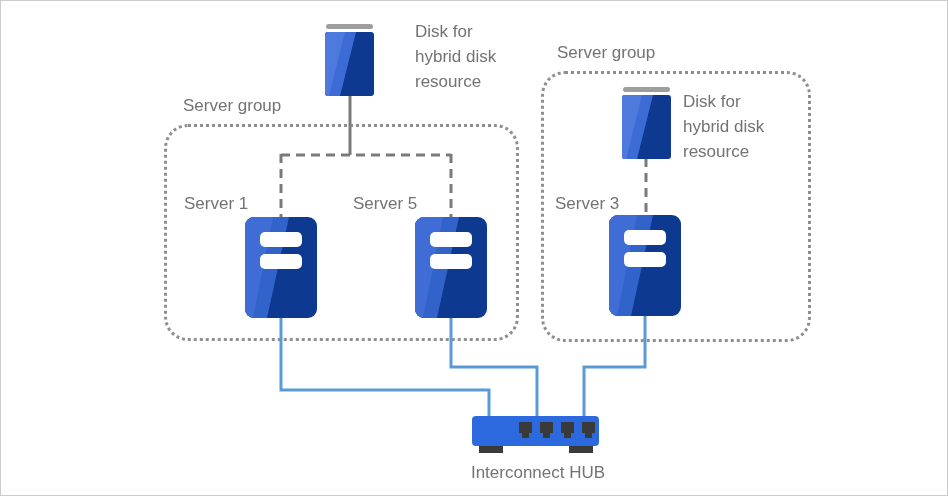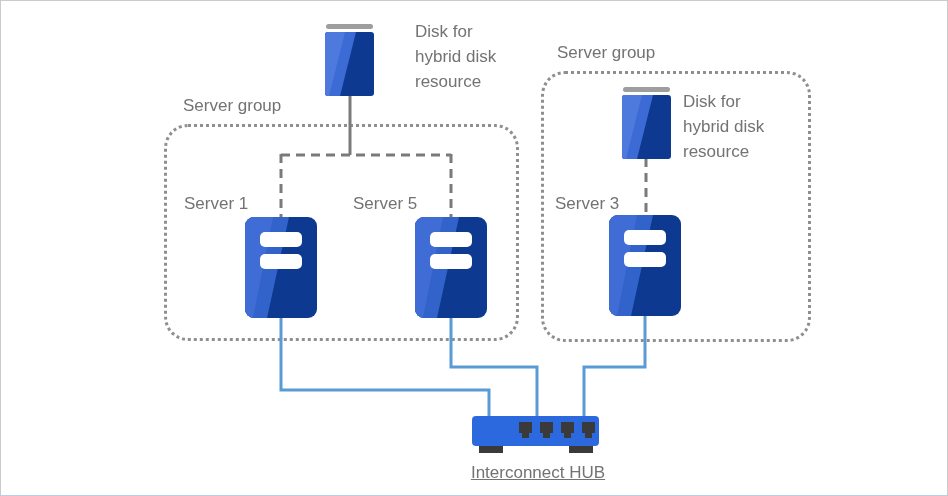--- a/index.html
+++ b/index.html
@@ -147,14 +147,14 @@
 hybrid disk
 resource</div>
   <div class="lbl multiline" style="left:682px;top:88px;width:150px;">Disk for
 hybrid disk
 resource</div>
 
   <div class="lbl" style="left:183px;top:191px;">Server 1</div>
   <div class="lbl" style="left:352px;top:191px;">Server 5</div>
   <div class="lbl" style="left:554px;top:191px;">Server 3</div>
 
-  <div class="lbl hub-label" style="left:437px;top:460px;width:200px;text-decoration:underline;">Interconnect HUB</div>
+  <div class="lbl hub-label" style="left:437px;top:460px;width:200px;">Interconnect HUB</div>
 </div>
 
 </body></html>

